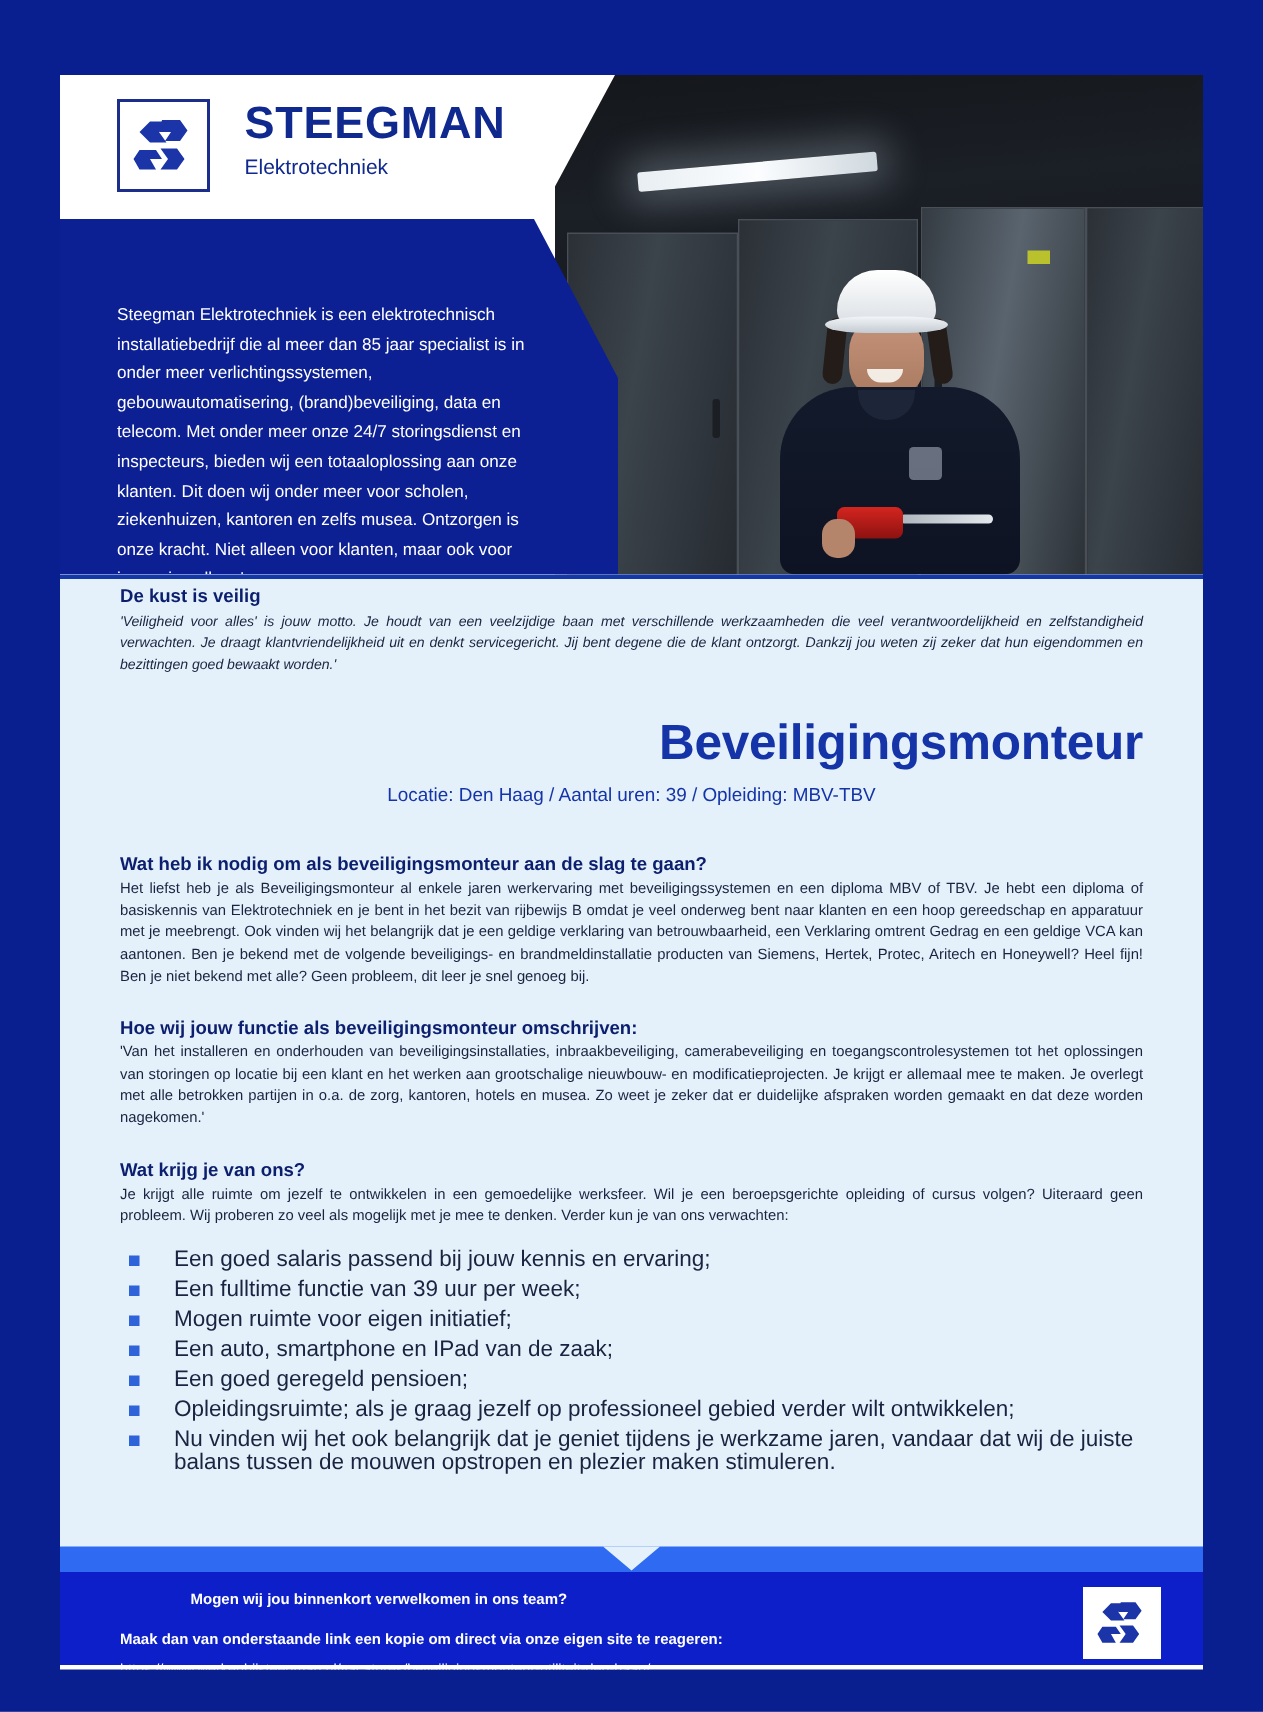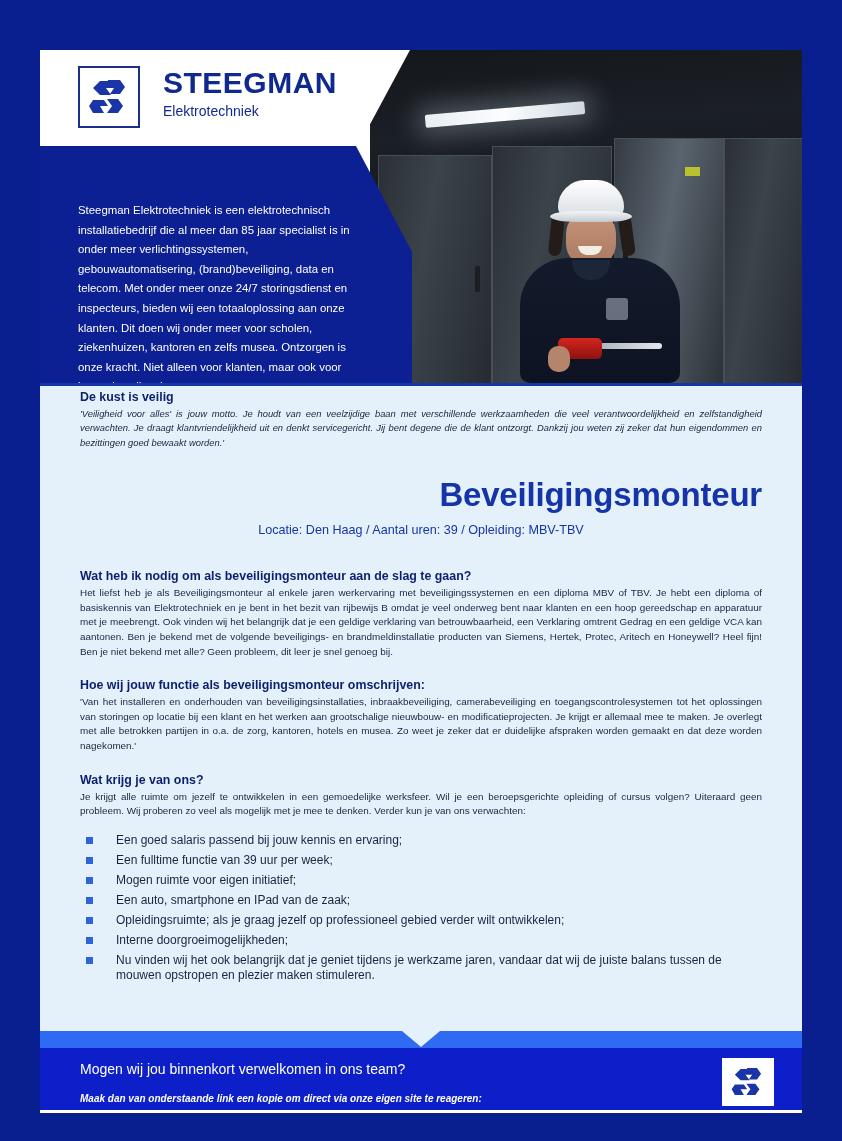--- a/index.html
+++ b/index.html
@@ -271,21 +271,21 @@
 
   ul.perks {
     margin: 14px 0 0 0;
     padding: 0;
     list-style: none;
   }
   ul.perks li {
     position: relative;
     padding-left: 36px;
     margin-bottom: 5.5px;
-    font-size: 12px;
+    font-size: 15px;
     line-height: 14.6px;
     color: #1a2340;
   }
   ul.perks li::before {
     content: "";
     position: absolute;
     left: 6px; top: 4px;
     width: 7px; height: 7px;
     background: #2f63d9;
   }
@@ -315,29 +315,29 @@
     height: 62px;
     background: #0c1fc9;
   }
   .footer-inner {
     position: absolute;
     left: 40px; top: 13px;
     width: 600px;
     color: #ffffff;
   }
   .footer-q {
-    font-size: 14px;
-    font-weight: normal;
+    font-size: 10px;
+    font-weight: bold;
     margin-bottom: 16px;
+    margin-left: 47px;
   }
   .footer-cta {
     font-size: 10px;
     font-weight: bold;
     margin-bottom: 9px;
-    font-style: italic;
   }
   .footer-url {
     font-size: 9.6px;
     font-weight: normal;
   }
   .footer-logo {
     position: absolute;
     right: 28px; top: 10px;
     width: 48px; height: 44px;
     border: 2px solid #ffffff;
@@ -430,22 +430,22 @@
         <div class="sec">
           <h3 class="sec-title">Wat krijg je van ons?</h3>
           <p class="sec-body">Je krijgt alle ruimte om jezelf te ontwikkelen in een gemoedelijke werksfeer. Wil je een beroepsgerichte opleiding of cursus volgen? Uiteraard geen probleem. Wij proberen zo veel als mogelijk met je mee te denken. Verder kun je van ons verwachten:</p>
         </div>
 
         <ul class="perks">
           <li>Een goed salaris passend bij jouw kennis en ervaring;</li>
           <li>Een fulltime functie van 39 uur per week;</li>
           <li>Mogen ruimte voor eigen initiatief;</li>
           <li>Een auto, smartphone en IPad van de zaak;</li>
+          <li>Een goed geregeld pensioen;</li>
           <li>Opleidingsruimte; als je graag jezelf op professioneel gebied verder wilt ontwikkelen;</li>
-          <li>Interne doorgroeimogelijkheden;</li>
           <li>Nu vinden wij het ook belangrijk dat je geniet tijdens je werkzame jaren, vandaar dat wij de juiste balans tussen de mouwen opstropen en plezier maken stimuleren.</li>
         </ul>
 
       </div>
     </div>
 
     <div class="footer-strip">
       <div class="notch"></div>
     </div>
 

